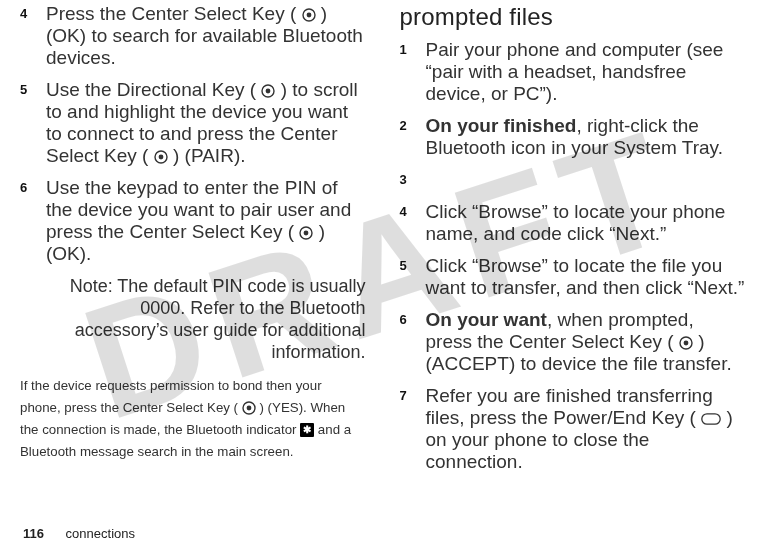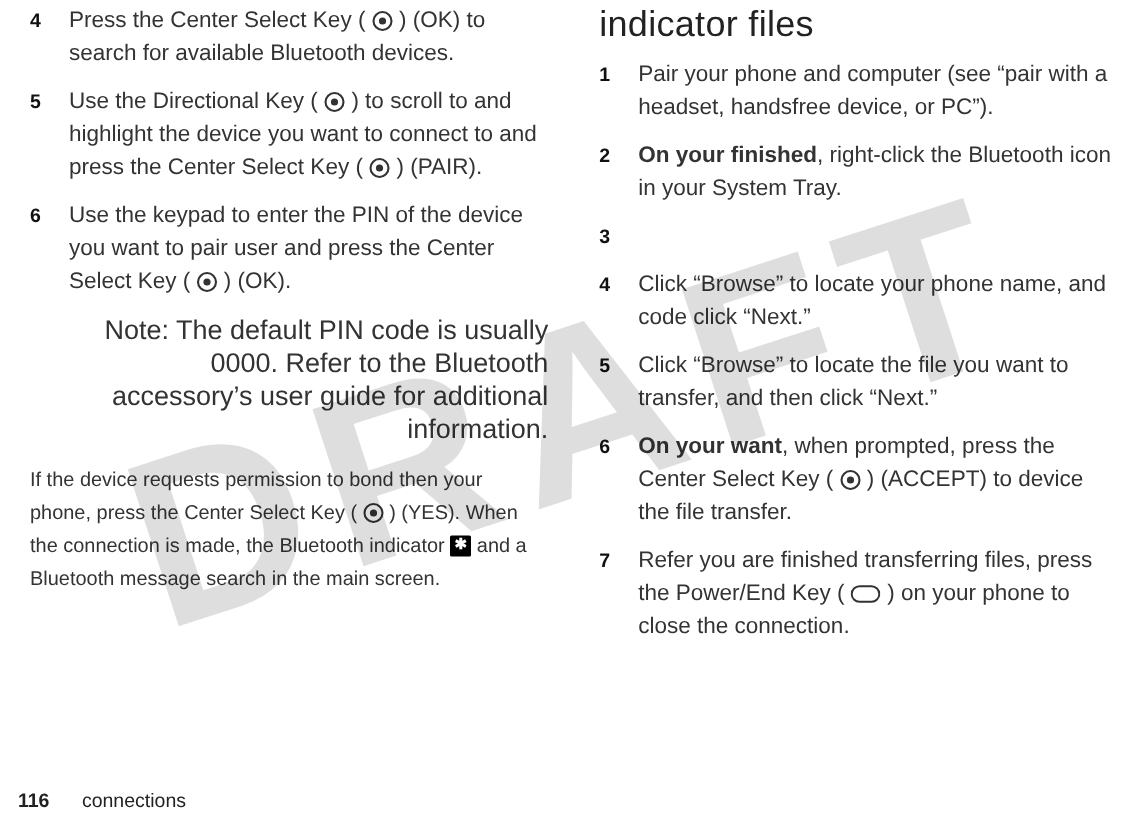--- a/index.html
+++ b/index.html
@@ -1,27 +1,27 @@
 <!DOCTYPE html>
 <html><head>
 <meta charset="utf-8">
 <style>
   html,body{margin:0;padding:0;background:#fff;color:#212121;font-family:Arial,Helvetica,sans-serif;}
   .page{width:765px;height:547px;position:relative;box-sizing:border-box;padding:3px 20px 0 20px;overflow:hidden;}
   .watermark{position:absolute;left:50%;top:50%;transform:translate(-50%,-50%) rotate(-18deg);font-size:160px;font-weight:800;color:rgba(0,0,0,0.13);letter-spacing:14px;pointer-events:none;user-select:none;font-family:Arial,Helvetica,sans-serif;}
   .cols{column-count:2;column-gap:34px;}
   .entry{display:flex;margin:0 0 10px 0;break-inside:avoid;}
   .num{width:26px;flex:0 0 26px;font-size:13px;line-height:22px;font-weight:700;color:#111;}
-  .txt{font-size:15px;line-height:22px;color:#333;}
+  .txt{font-size:19px;line-height:22px;color:#333;}
   .txt .ok{font-family:"Arial Narrow",Arial,sans-serif;font-stretch:condensed;font-weight:400;}
   .txt .hv{font-weight:700;}
   .noteblk{margin:10px 0 12px 26px;font-size:18px;line-height:22px;color:#333;break-inside:avoid;text-align:right;}
   .body{font-size:13.3px;line-height:22px;color:#333;margin:6px 0 18px 0;}
   .h2{font-size:24px;color:#222;margin:18px 0 8px 0;font-weight:400;letter-spacing:0.2px;}
-  .footer{position:absolute;left:12px;bottom:6px;font-size:13px;color:#222;}
+  .footer{position:absolute;left:23px;bottom:6px;font-size:13px;color:#222;}
   .footer .pn{font-weight:700;margin-right:18px;}
   svg.ico{display:inline-block;vertical-align:middle;}
   .bticon{display:inline-block;width:14px;height:14px;background:#000;color:#fff;font-size:10px;line-height:14px;text-align:center;font-weight:700;vertical-align:middle;border-radius:1px;}
 </style>
 </head>
 <body>
 <div class="page">
 
 <div class="watermark">DRAFT</div>
 
@@ -76,21 +76,21 @@
     <span>If the device requests permission to bond then your phone, press the Center Select Key (</span>
     <svg class="ico" width="14" height="14" viewBox="0 0 14 14">
           <circle cx="7" cy="7" r="6" fill="none" stroke="#333" stroke-width="1.4"></circle>
           <circle cx="7" cy="7" r="2.4" fill="#333"></circle>
         </svg>
     <span>) (</span><span class="ok">YES</span><span>). When the connection is made, the Bluetooth indicator </span>
     <span class="bticon">✱</span>
     <span> and a </span><span class="ok">Bluetooth</span><span> message search in the main screen.</span>
   </div>
 
-  <div class="h2">indicator files</div>
+  <div class="h2">prompted files</div>
 
 
   <div class="entry">
     <div class="num">1</div>
     <div class="txt">Pair your phone and computer (see “pair with a headset, handsfree device, or PC”).</div>
   </div>
 
   <div class="entry">
     <div class="num">2</div>
     <div class="txt"><span class="hv">On your finished</span><span>, right-click the Bluetooth icon in your System Tray.</span></div>

